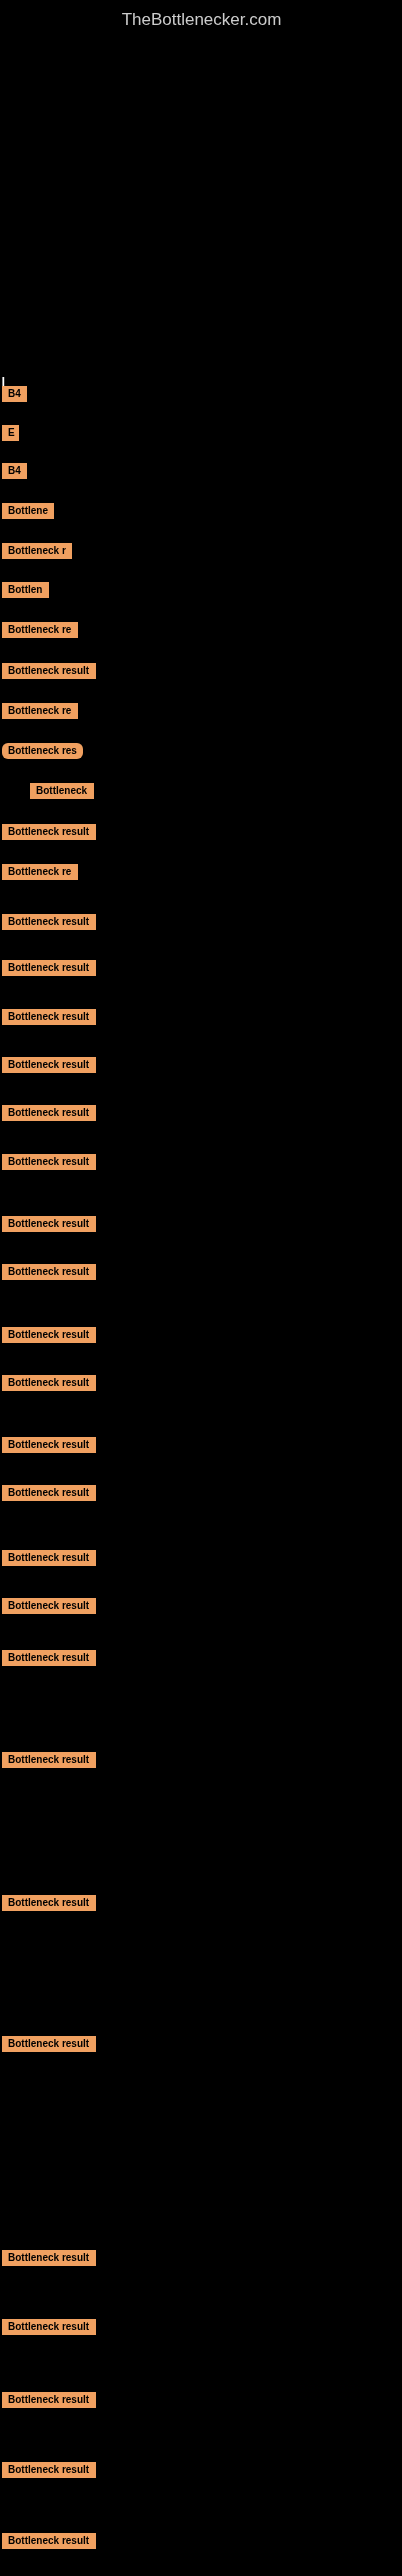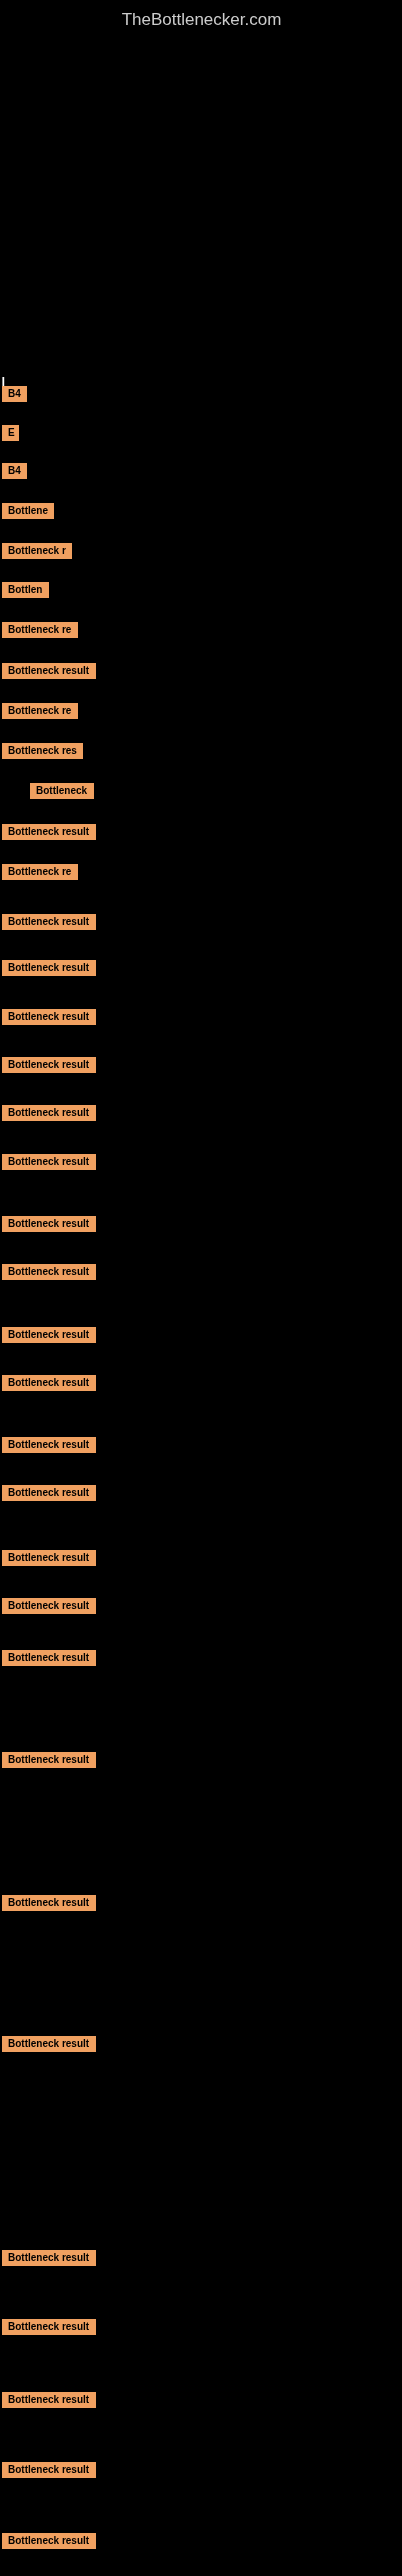--- a/index.html
+++ b/index.html
@@ -49,21 +49,21 @@
 
 <div class="result-row" style="top: 386px;"><span class="bottleneck-label" style="max-width: 28px;">B4</span></div>
 <div class="result-row" style="top: 425px;"><span class="bottleneck-label" style="max-width: 17.7px;">E</span></div>
 <div class="result-row" style="top: 463px;"><span class="bottleneck-label" style="max-width: 28px;">B4</span></div>
 <div class="result-row" style="top: 503px;"><span class="bottleneck-label" style="max-width: 52px;">Bottlene</span></div>
 <div class="result-row" style="top: 543px;"><span class="bottleneck-label" style="max-width: 72px;">Bottleneck r</span></div>
 <div class="result-row" style="top: 582px;"><span class="bottleneck-label" style="max-width: 58px;">Bottlen</span></div>
 <div class="result-row" style="top: 622px;"><span class="bottleneck-label" style="max-width: 81px;">Bottleneck re</span></div>
 <div class="result-row" style="top: 663px;"><span class="bottleneck-label" style="max-width: 97px;">Bottleneck result</span></div>
 <div class="result-row" style="top: 703px;"><span class="bottleneck-label" style="max-width: 81px;">Bottleneck re</span></div>
-<div class="result-row" style="top: 743px;"><span class="bottleneck-label" style="max-width: 89px;">Bottleneck res</span></div>
+<div class="result-row" style="top: 743px;"><span class="bottleneck-label" style="max-width: 89px; border-radius: 6px;">Bottleneck res</span></div>
 <div class="result-row" style="top: 783px; padding-left: 28px;"><span class="bottleneck-label" style="max-width: 64px;">Bottleneck</span></div>
 <div class="result-row" style="top: 824px;"><span class="bottleneck-label" style="max-width: 105px;">Bottleneck result</span></div>
 <div class="result-row" style="top: 864px;"><span class="bottleneck-label" style="max-width: 81px;">Bottleneck re</span></div>
 <div class="result-row" style="top: 914px;"><span class="bottleneck-label" style="max-width: 105px;">Bottleneck result</span></div>
 <div class="result-row" style="top: 960px;"><span class="bottleneck-label" style="max-width: 105px;">Bottleneck result</span></div>
 <div class="result-row" style="top: 1009px;"><span class="bottleneck-label" style="max-width: 105px;">Bottleneck result</span></div>
 <div class="result-row" style="top: 1057px;"><span class="bottleneck-label" style="max-width: 105px;">Bottleneck result</span></div>
 <div class="result-row" style="top: 1105px;"><span class="bottleneck-label" style="max-width: 105px;">Bottleneck result</span></div>
 <div class="result-row" style="top: 1154px;"><span class="bottleneck-label" style="max-width: 105px;">Bottleneck result</span></div>
 <div class="result-row" style="top: 1216px;"><span class="bottleneck-label" style="max-width: 105px;">Bottleneck result</span></div>

